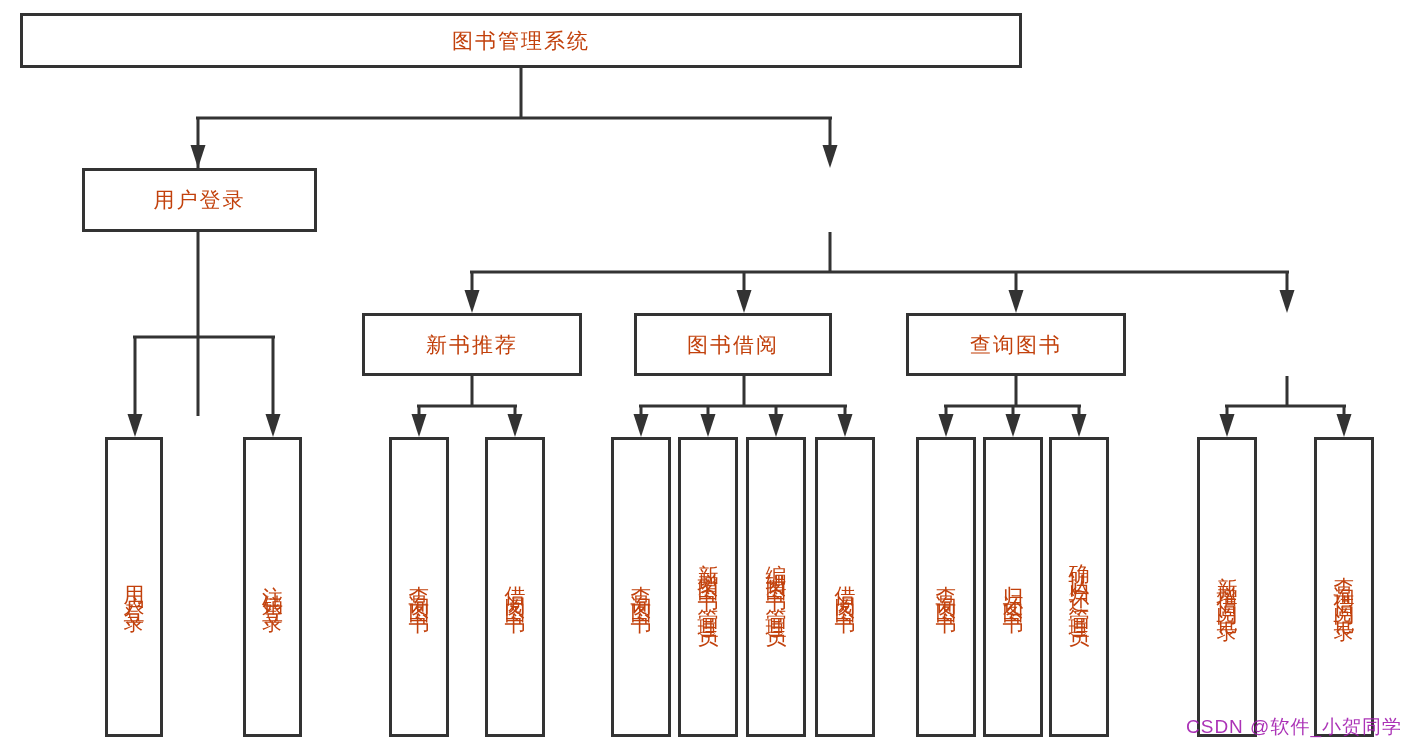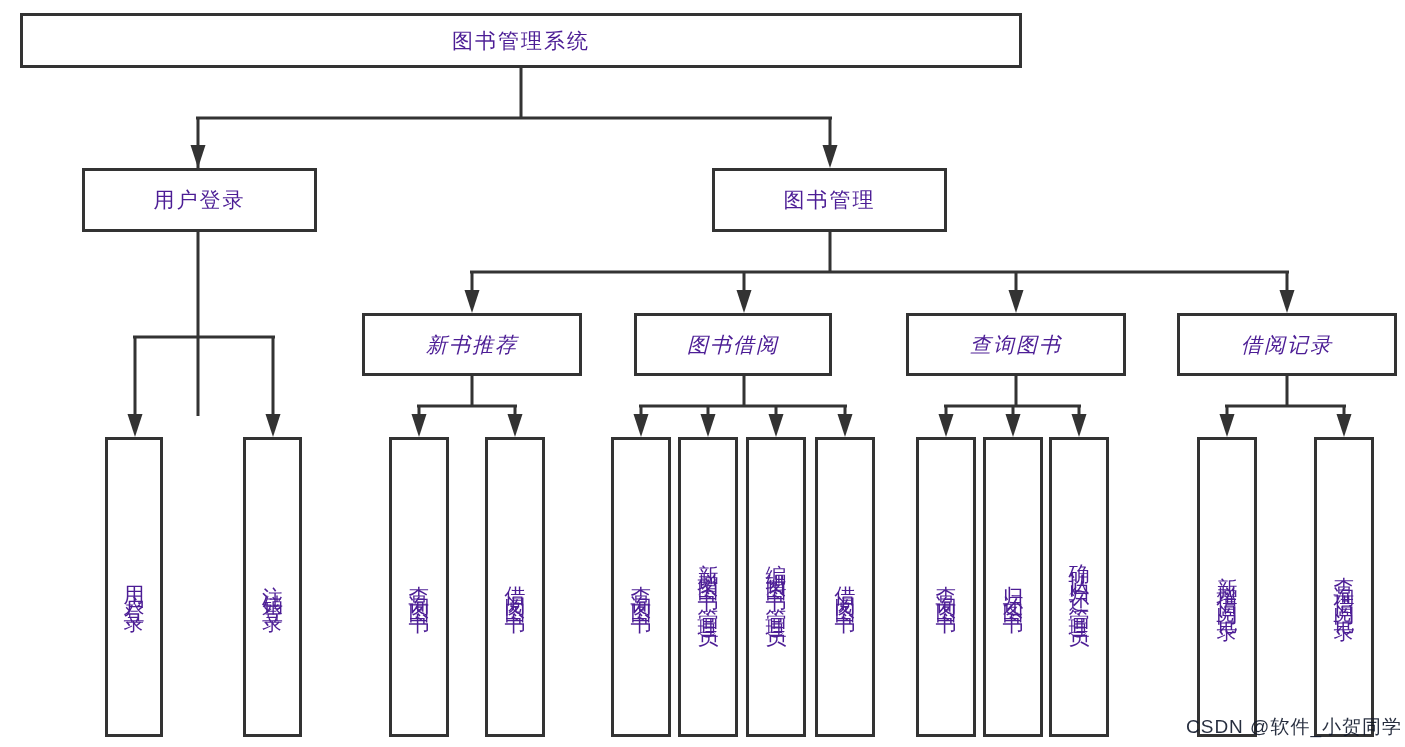--- a/index.html
+++ b/index.html
@@ -7,33 +7,33 @@
     width:1405px;height:747px;position:relative;overflow:hidden;
     background:#ffffff;
     font-family:"Liberation Sans","DejaVu Sans",sans-serif;
   }
   #stage{position:absolute;inset:0;width:1405px;height:747px;}
   svg.wires{position:absolute;left:0;top:0;width:1405px;height:747px;z-index:1;}
   .box{
     position:absolute;box-sizing:border-box;z-index:2;
     border:3px solid #333333;background:#ffffff;
     display:flex;align-items:center;justify-content:center;
-    color:#4c1d95;font-size:21px;
+    color:#c2410c;font-size:21px;
   }
   .h{letter-spacing:2px;white-space:nowrap;}
   .v{
     writing-mode:vertical-rl;text-orientation:mixed;
     letter-spacing:9px;line-height:1.05;white-space:nowrap;
   }
   .lvl2{top:168px;height:64px;}
-  .lvl3{top:313px;height:63px;font-style:italic;}
+  .lvl3{top:313px;height:63px;}
   .leaf{top:437px;height:300px;}
   #watermark{
     position:absolute;left:1186px;top:714px;z-index:5;
-    color:#0f172a;font-size:19px;letter-spacing:1px;white-space:nowrap;
+    color:#a21caf;font-size:19px;letter-spacing:1px;white-space:nowrap;
     opacity:0.9;
   }
 </style>
 </head>
 <body>
 
 <div id="stage">
 
   <svg class="wires" viewBox="0 0 1405 747" aria-hidden="true">
     <path fill="none" stroke="#333333" stroke-width="3" d="
@@ -67,35 +67,29 @@
     </g>
   </svg>
 
   <div class="box" style="left:20px;top:13px;width:1002px;height:55px">
     <span class="h">图书管理系统</span>
   </div>
 
   <div class="box lvl2" style="left:82px;width:235px">
     <span class="h">用户登录</span>
   </div>
-  <div class="box lvl2" style="left:712px;width:235px">
-    <span class="h">图书管理</span>
-  </div>
 
   <div class="box lvl3" style="left:362px;width:220px">
     <span class="h">新书推荐</span>
   </div>
   <div class="box lvl3" style="left:634px;width:198px">
     <span class="h">图书借阅</span>
   </div>
   <div class="box lvl3" style="left:906px;width:220px">
     <span class="h">查询图书</span>
-  </div>
-  <div class="box lvl3" style="left:1177px;width:220px">
-    <span class="h">借阅记录</span>
   </div>
 
   <div class="box leaf" style="left:105px;width:58px">
     <span class="v">用户登录</span>
   </div>
   <div class="box leaf" style="left:243px;width:59px">
     <span class="v">注销登录</span>
   </div>
 
   <div class="box leaf" style="left:389px;width:60px">

